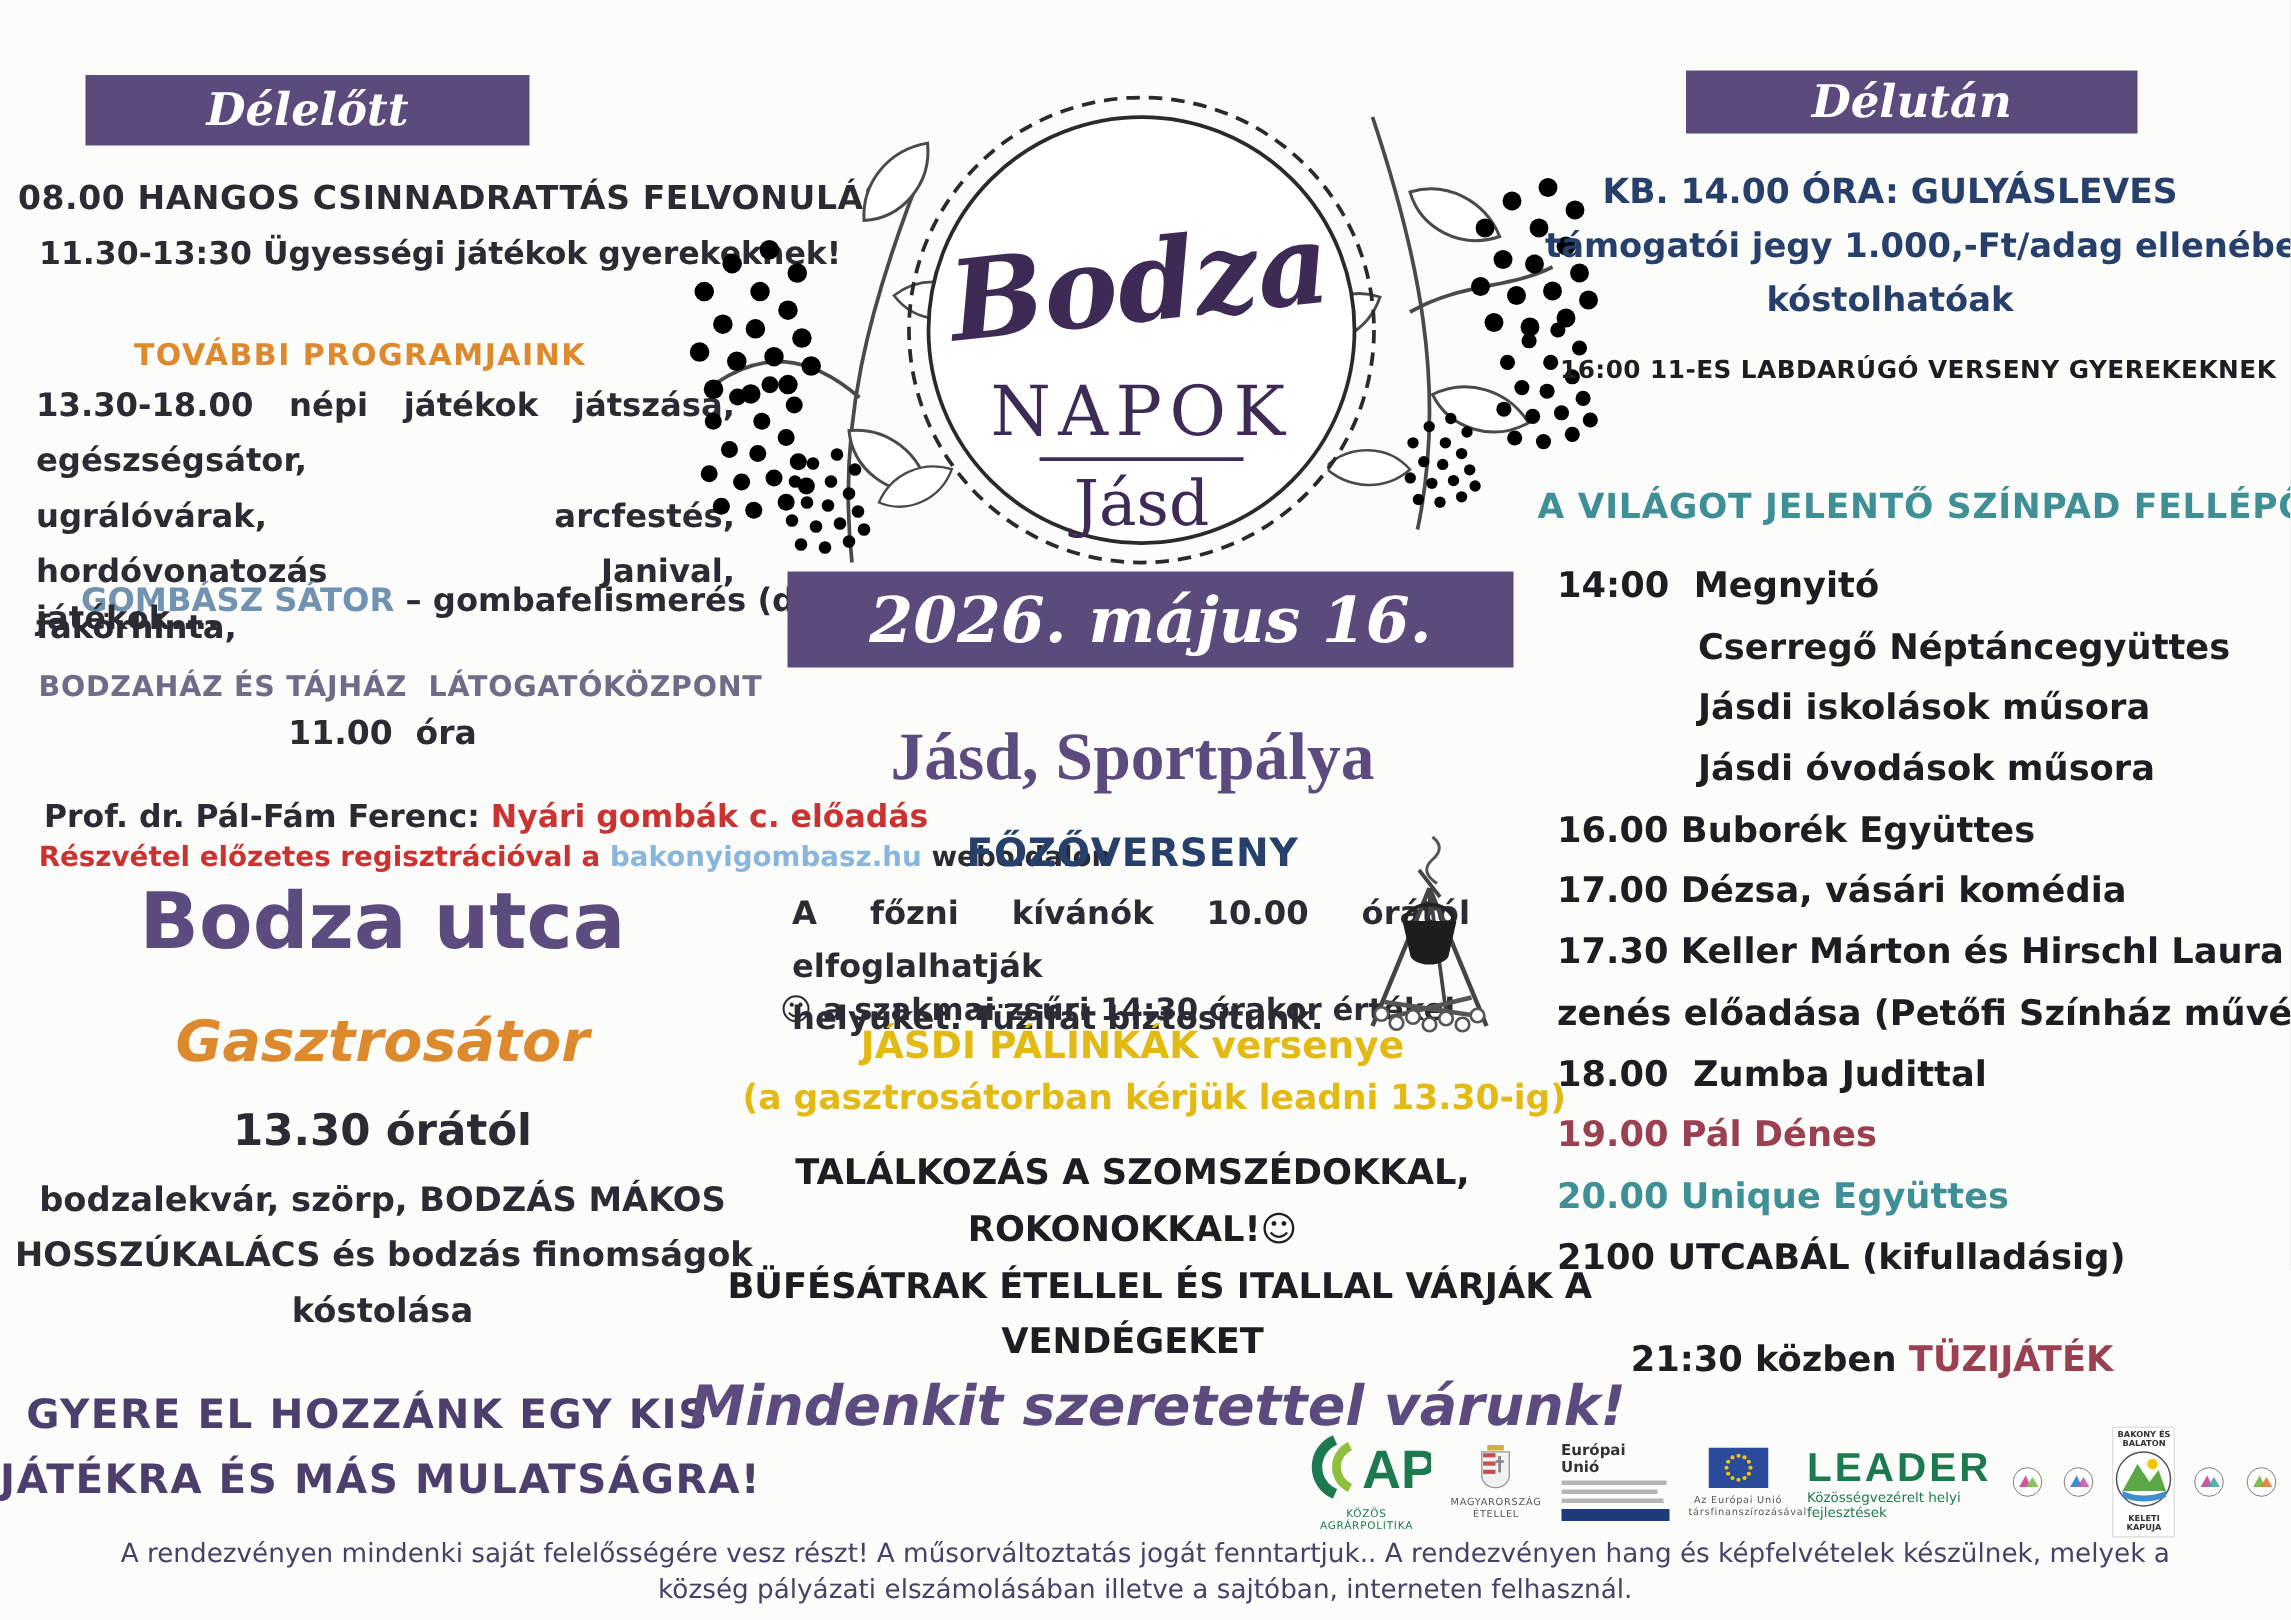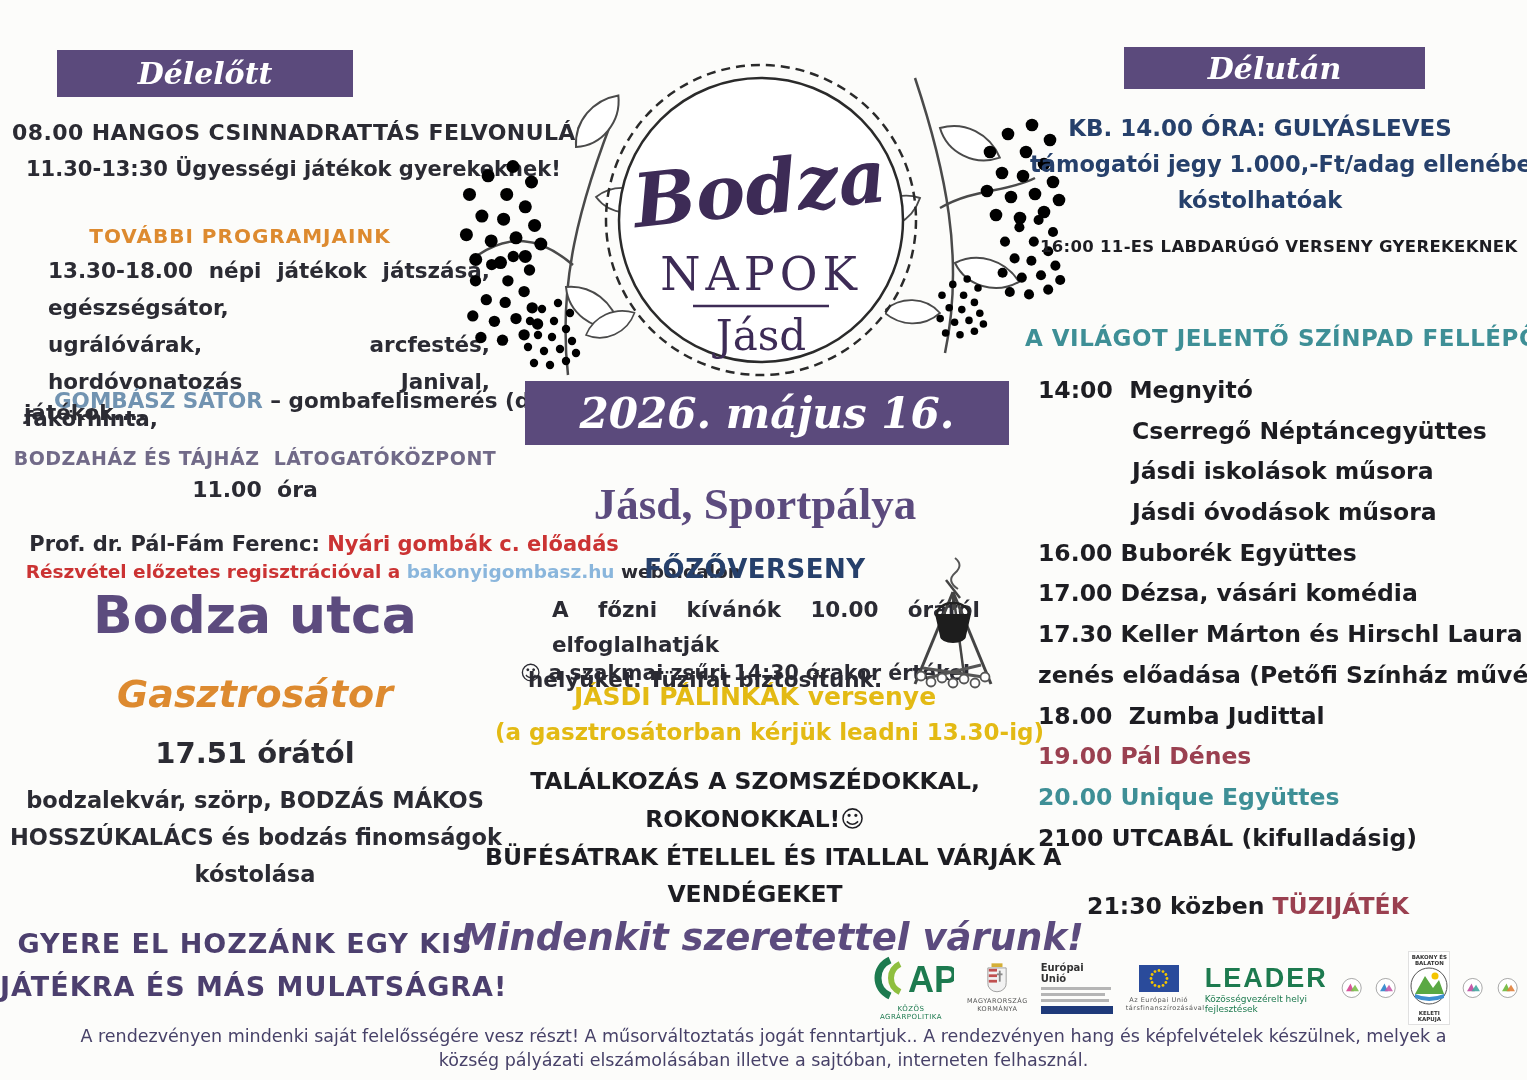--- a/index.html
+++ b/index.html
@@ -3,21 +3,21 @@
 <meta charset="utf-8">
 <style>
   html,body{margin:0;padding:0;background:#e8e8e8;}
   .poster{position:relative;width:1527px;height:1080px;background:#fcfcfa;overflow:hidden;
           font-family:"DejaVu Sans",sans-serif;color:#2b2b33;}
   .abs{position:absolute;}
   .line{white-space:pre;}
   .center{text-align:center;}
   .banner{background:#5b4a7c;color:#fff;font-family:"DejaVu Serif",serif;
           font-style:italic;font-weight:bold;display:flex;align-items:center;justify-content:center;}
-  .just{text-align:justify;text-align-last:justify;margin-left:24px;}
+  .just{text-align:justify;text-align-last:justify;}
   .orange{color:#dd8a2f;}
   .steel{color:#7193b1;}
   .red{color:#cb3333;}
   .link{color:#8ab6dc;}
   .purple{color:#5c4b7e;}
   .dkpurple{color:#4c3f6e;}
   .graypurple{color:#716a88;}
   .navy{color:#26406b;}
   .teal{color:#3e8f96;}
   .gold{color:#e3ba14;}
@@ -51,33 +51,33 @@
     <div class="just">13.30-18.00 népi játékok játszása, egészségsátor,</div>
     <div class="just">ugrálóvárak, arcfestés, hordóvonatozás Janival,</div>
     <div>fakörhinta,</div>
   </div>
 
   <div class="abs line" style="left:24px;top:363px;font-size:21.5px;font-weight:bold;">
     <span class="steel">GOMBÁSZ SÁTOR</span><span> – gombafelismerés (délután), ,</span>
   </div>
   <div class="abs line bold" style="left:24px;top:400px;font-size:21.5px;">játékok....</div>
 
-  <div class="abs center bold graypurple line" style="left:0;top:447px;width:510px;font-size:19px;letter-spacing:.5px;">BODZAHÁZ ÉS TÁJHÁZ  LÁTOGATÓKÖZPONT</div>
+  <div class="abs center bold graypurple line" style="left:0;top:447px;width:510px;font-size:19px;letter-spacing:.5px;padding-left:12px;">BODZAHÁZ ÉS TÁJHÁZ  LÁTOGATÓKÖZPONT</div>
   <div class="abs center bold line" style="left:0;top:477px;width:510px;font-size:22px;">11.00  óra</div>
   <div class="abs center bold line" style="left:0;top:508px;width:520px;font-size:21px;">
     <span>Prof. dr. Pál-Fám Ferenc: </span><span class="red">Nyári gombák c. előadás</span>
   </div>
   <div class="abs center bold line" style="left:0;top:540px;width:530px;font-size:18.5px;">
     <span class="red">Részvétel előzetes regisztrációval a </span><span class="link">bakonyigombasz.hu</span><span> weboldalon</span>
   </div>
 
   <div class="abs center bold purple line" style="left:0;top:585px;width:510px;font-size:52px;">Bodza utca</div>
   <div class="abs center bold orange line" style="left:0;top:672px;width:510px;font-size:38px;font-style:italic;">Gasztrosátor</div>
 
-  <div class="abs center bold line" style="left:0;top:736px;width:510px;font-size:29px;">17.51 órától</div>
+  <div class="abs center bold line" style="left:0;top:736px;width:510px;font-size:29px;">13.30 órától</div>
   <div class="abs center" style="left:10px;top:782px;width:490px;font-size:22.5px;font-weight:bold;line-height:37px;">
     <div class="line">bodzalekvár, szörp, BODZÁS MÁKOS</div>
     <div class="line">HOSSZÚKALÁCS és bodzás finomságok</div>
     <div class="line">kóstolása</div>
   </div>
 
   <div class="abs center bold dkpurple" style="left:0;top:922px;width:490px;font-size:27px;line-height:43px;letter-spacing:1px;">
     <div class="line">GYERE EL HOZZÁNK EGY KIS</div>
     <div class="line">JÁTÉKRA ÉS MÁS MULATSÁGRA!</div>
   </div>
@@ -238,21 +238,21 @@
     <div style="text-align:center;width:62px;">
       <svg width="22" height="30" viewBox="0 0 24 32">
         <rect x="6" y="0" width="12" height="4" fill="#d4af37"></rect>
         <path d="M2,5 h20 v16 a10,9 0 0 1 -10,10 a10,9 0 0 1 -10,-10 Z" fill="#f2f2f2" stroke="#999" stroke-width="1"></path>
         <rect x="3" y="6" width="9" height="3" fill="#c05050"></rect>
           <rect x="3" y="12" width="9" height="3" fill="#c05050"></rect>
         <rect x="3" y="18" width="9" height="3" fill="#c05050"></rect>
         <rect x="14" y="8" width="2" height="12" fill="#888"></rect>
           <rect x="12" y="11" width="6" height="2" fill="#888"></rect>
       </svg>
-      <div class="logo-sub" style="color:#555;font-size:6.5px;">MAGYARORSZÁG KORMÁNYA</div>
+      <div class="logo-sub" style="color:#555;font-size:6.5px;">MAGYARORSZÁG ÉTELLEL</div>
     </div>
 
     <div style="width:74px;">
       <div style="font-size:10px;font-weight:bold;color:#333;">Európai Unió</div>
       <div style="height:3px;background:#b5b5b5;margin:3px 0;width:70px;"></div>
       <div style="height:3px;background:#b5b5b5;margin:3px 0;width:64px;"></div>
       <div style="height:3px;background:#b5b5b5;margin:3px 0;width:68px;"></div>
       <div style="height:8px;background:#1f3a7a;margin-top:4px;width:72px;"></div>
     </div>
 

